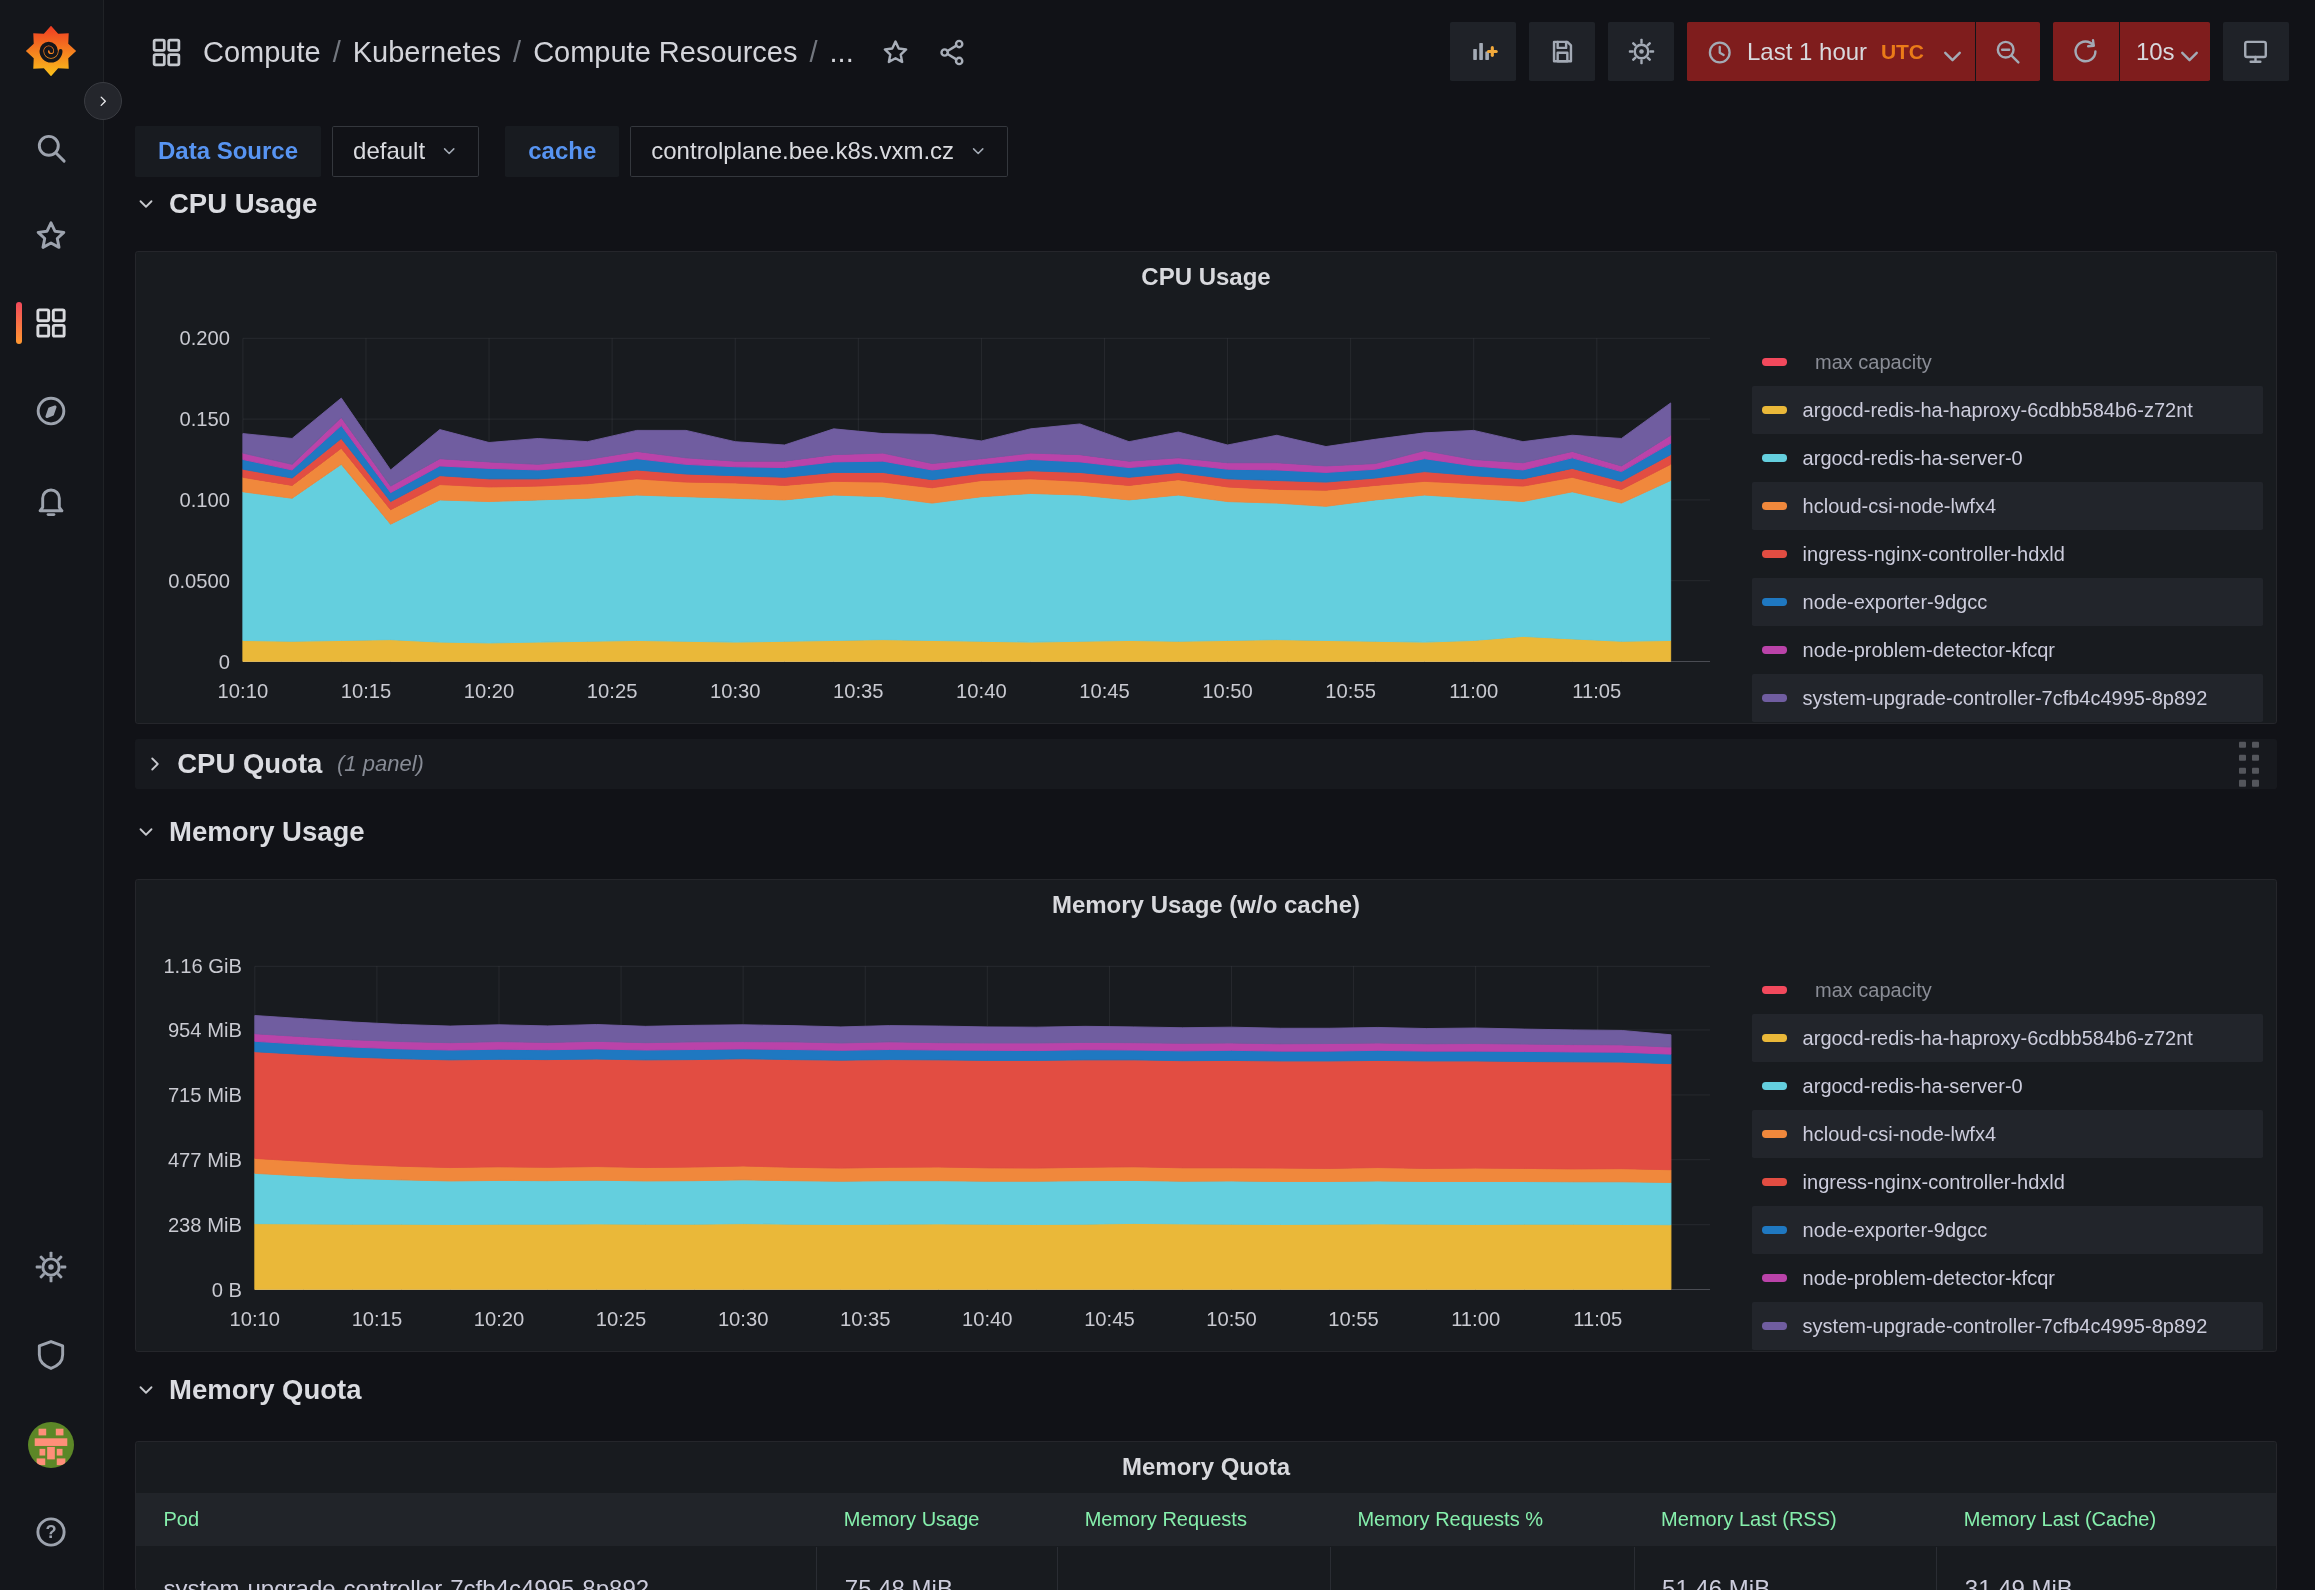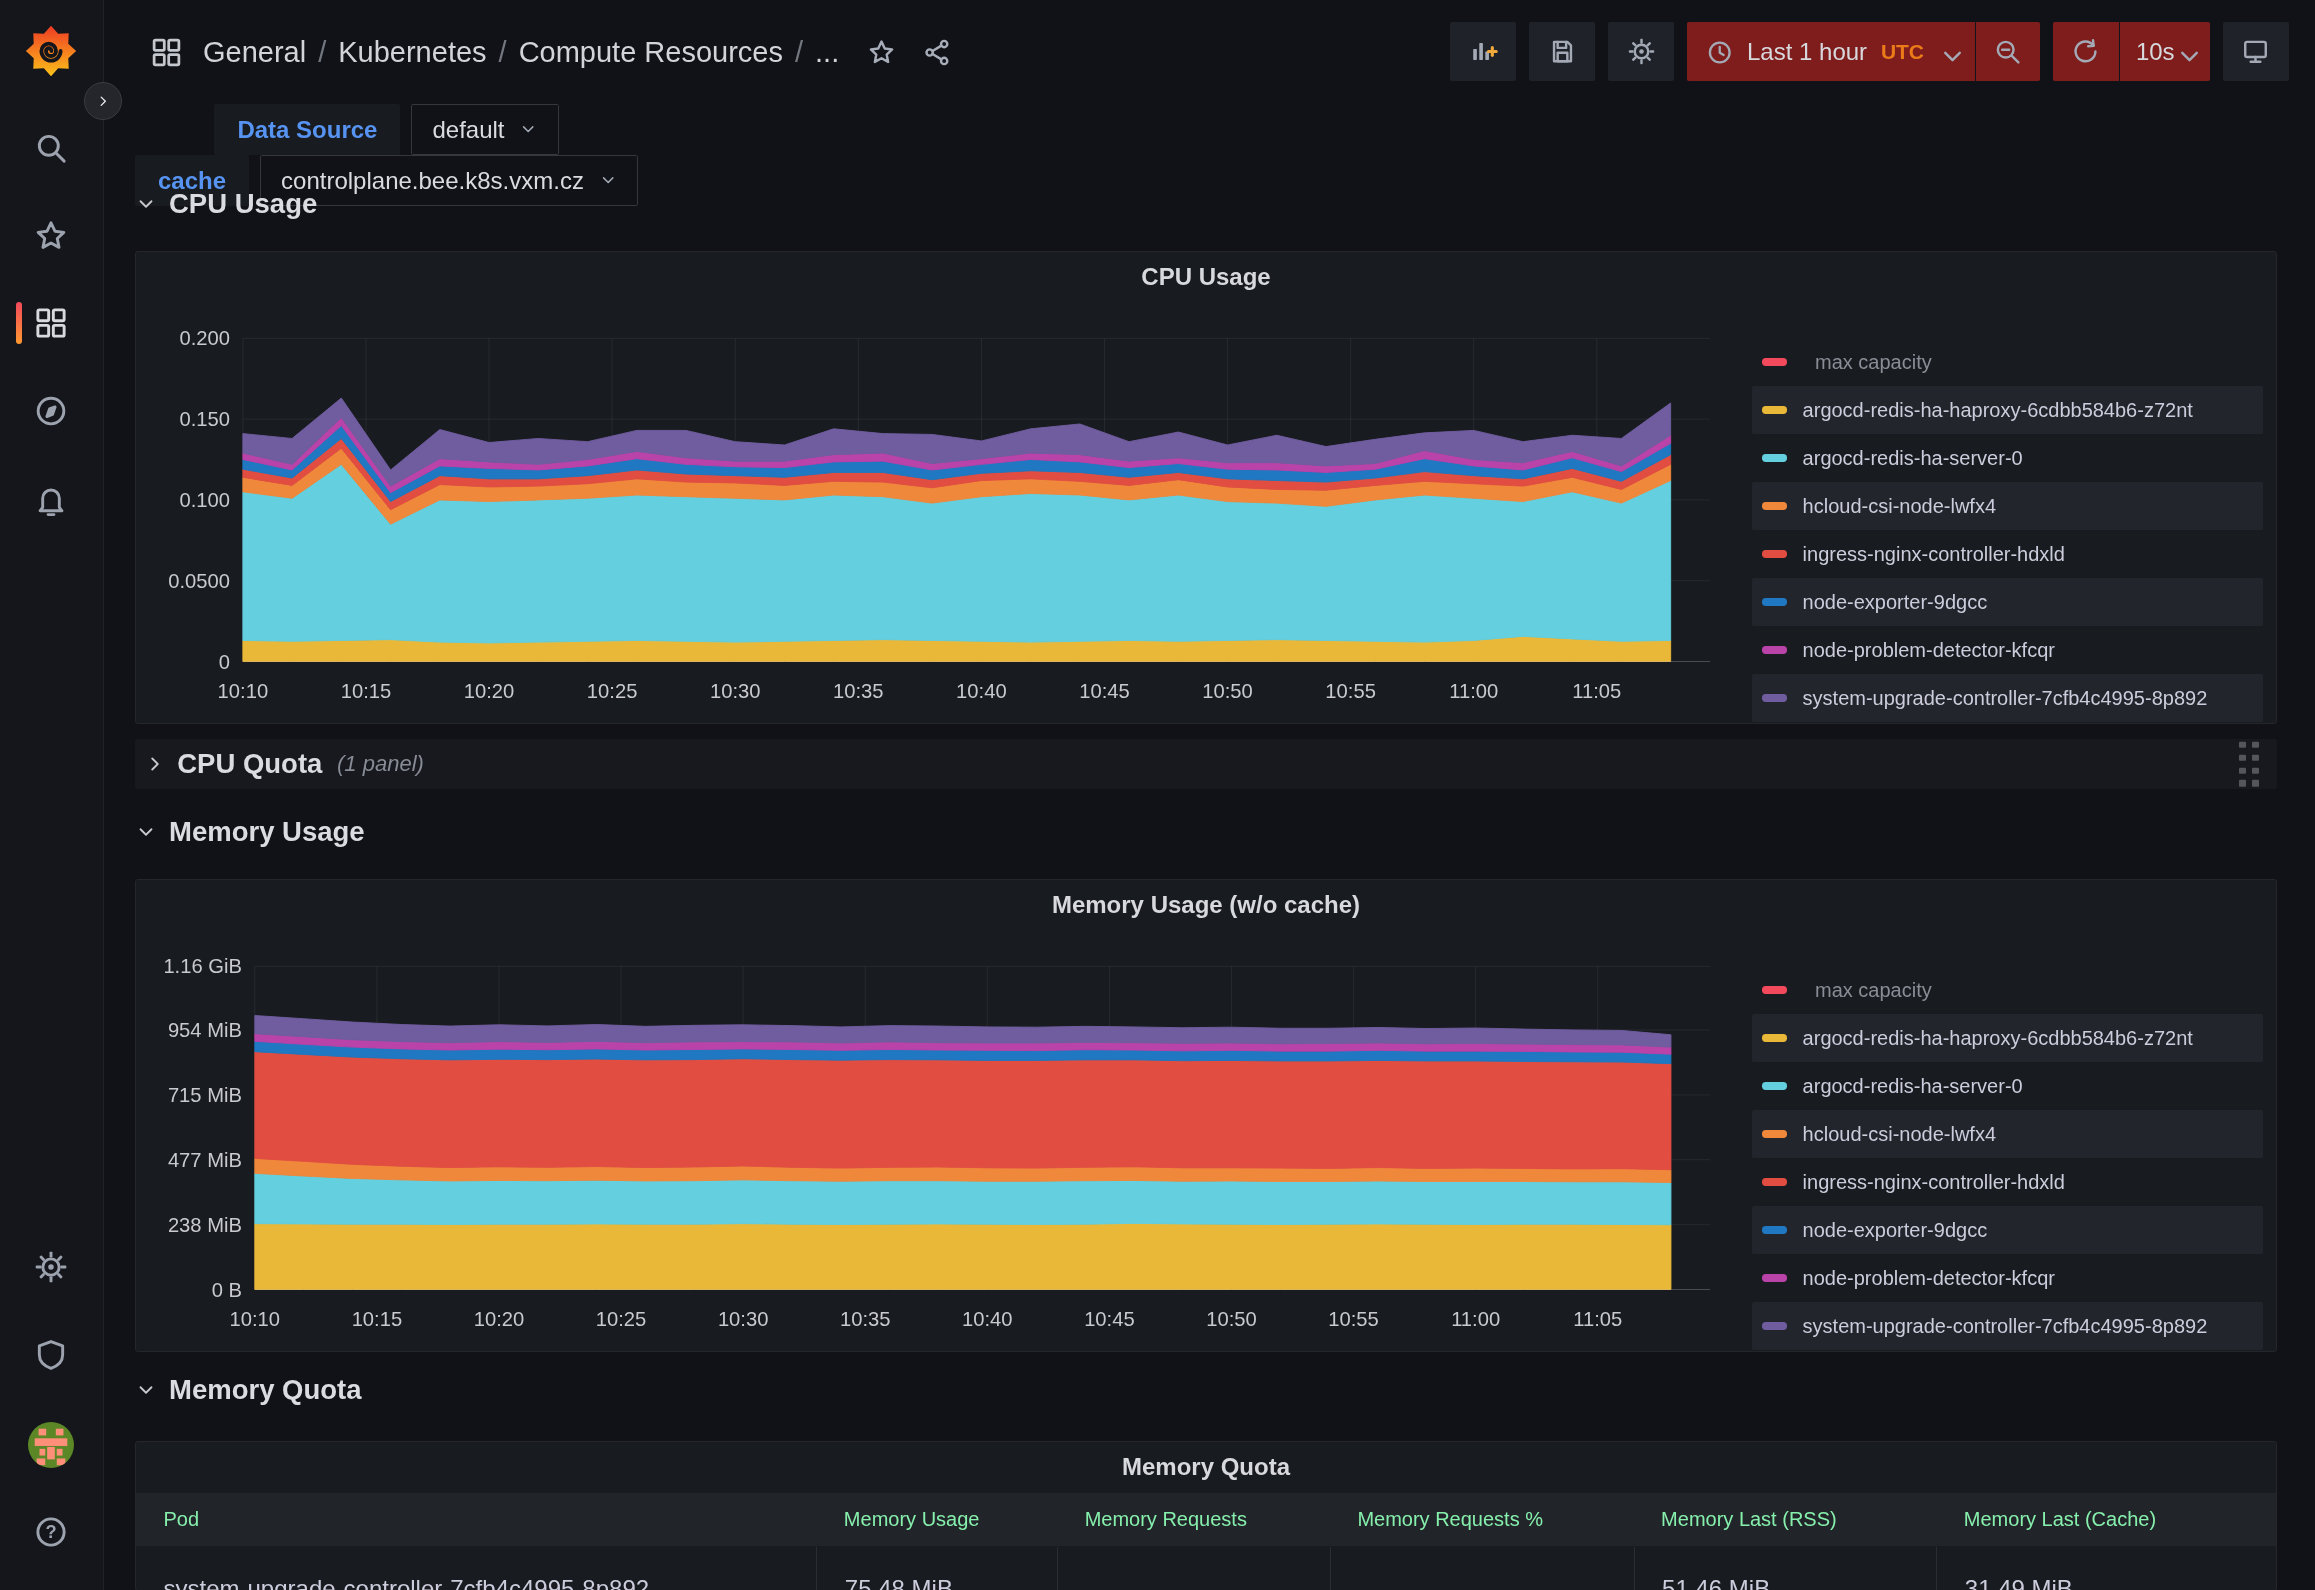--- a/index.html
+++ b/index.html
@@ -51,22 +51,22 @@
   .tbtn svg { width:29px; height:29px; }
   .tb-group { display:flex; background:#7f1d1d; border-radius:1.8px; }
   .tb-divider { width:0.9px; background:#121419; }
   .time-btn { gap:13.8px; padding:0 18.4px; background:transparent; }
   .time-label { font-size:24px; font-weight:500; color:#D8D9DD; }
   .utc-label { font-size:21px; font-weight:700; color:#EB7B18; }
   .caret { width:18.4px !important; height:18.4px !important; color:#A3AAB5; }
   .interval-btn { padding:0 16.5px; background:transparent; }
   .interval-label { font-size:24px; font-weight:500; color:#D8D9DD; }
 
-  .submenu { position:absolute; left:30px; top:104px; height:62px;
-             display:flex; align-items:center;flex-direction:column; }
+  .submenu { position:absolute; left:30px; top:120px; height:62px;
+             display:flex; align-items:center; }
   .var-group { display:flex; margin-right:26px; }
   .var-label { background:#181B20; color:#5794F2; font-weight:700; font-size:24px;
                padding:0 23px; height:51px; display:flex; align-items:center;
                border-radius:1.8px; cursor:default; }
   .var-value { border:0.9px solid #34373D; color:#DADBE0; font-size:24px; margin-left:11px;
                padding:0 20px; height:51px; display:flex; align-items:center; gap:14.7px;
                border-radius:1.8px; cursor:pointer; white-space:nowrap; }
 
   .section-header { position:absolute; left:30px; display:flex; align-items:center;
                     gap:12px; height:48px; font-size:27.5px; font-weight:600;
@@ -219,21 +219,21 @@
 
   <div class="breadcrumb">
     <span class="crumb-grid-icon">
         <svg viewBox="0 0 24 24" fill="none" stroke="currentColor" stroke-width="2" stroke-linecap="round" stroke-linejoin="round">
           <rect x="3" y="3" width="7.4" height="7.4" rx="1"></rect>
           <rect x="13.6" y="3" width="7.4" height="7.4" rx="1"></rect>
           <rect x="3" y="13.6" width="7.4" height="7.4" rx="1"></rect>
           <rect x="13.6" y="13.6" width="7.4" height="7.4" rx="1"></rect>
         </svg>
       </span>
-    <span class="crumb">General</span>
+    <span class="crumb">Compute</span>
     <span class="crumb-sep">/</span>
     <span class="crumb">Kubernetes</span>
     <span class="crumb-sep">/</span>
     <span class="crumb">Compute Resources</span>
     <span class="crumb-sep">/</span>
     <span class="crumb">...</span>
     <span class="bc-action">
         <svg viewBox="0 0 24 24" fill="none" stroke="currentColor" stroke-width="2" stroke-linecap="round" stroke-linejoin="round">
           <path d="M12 3l2.7 5.7 6.1.8-4.5 4.2 1.2 6.1L12 16.8l-5.5 3 1.2-6.1L3.2 9.5l6.1-.8z"></path>
         </svg>

